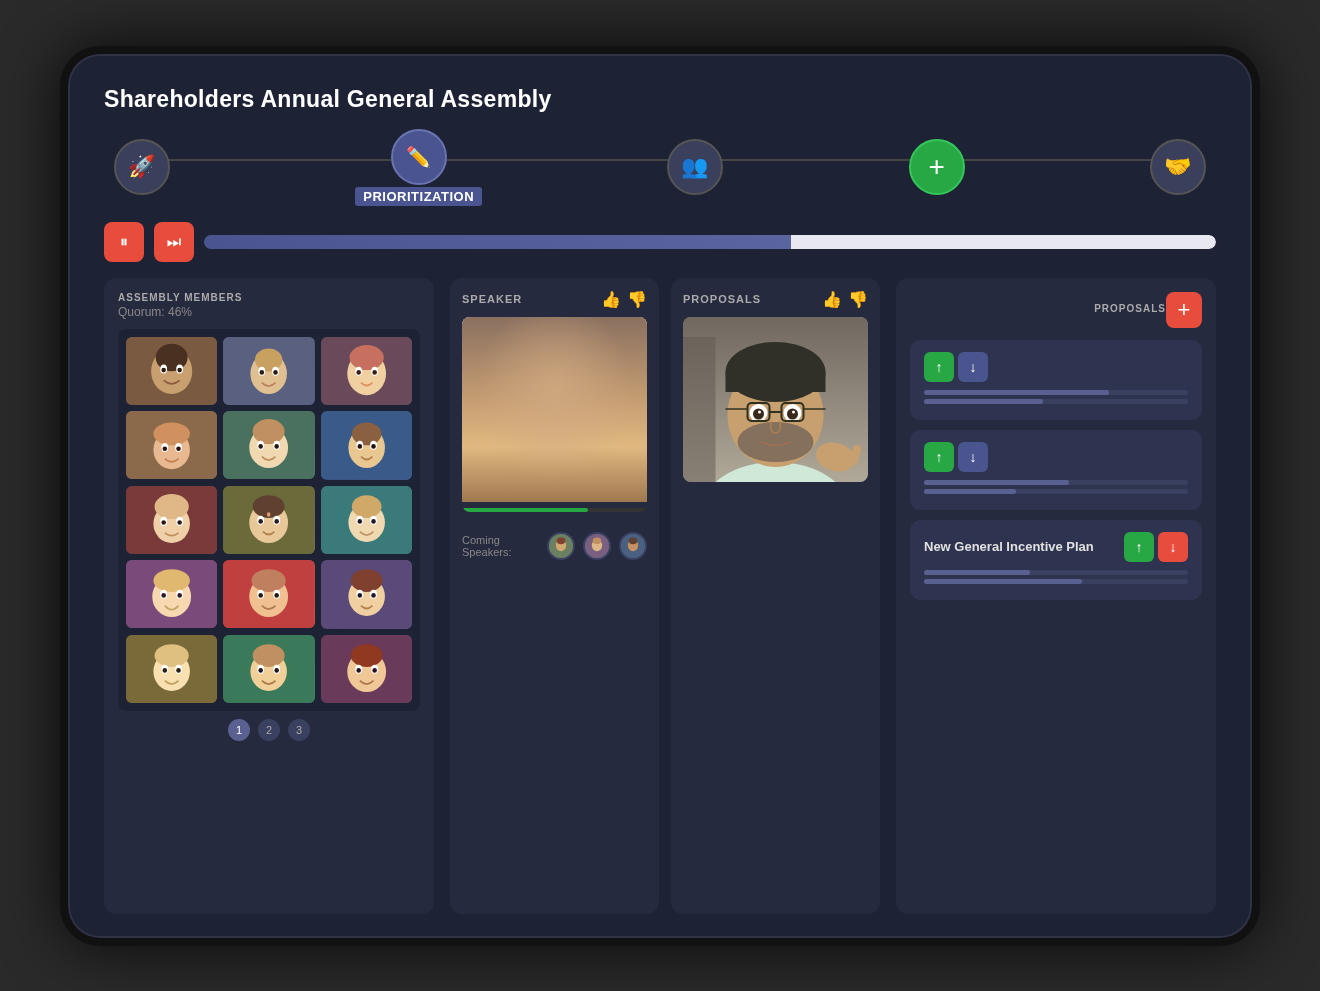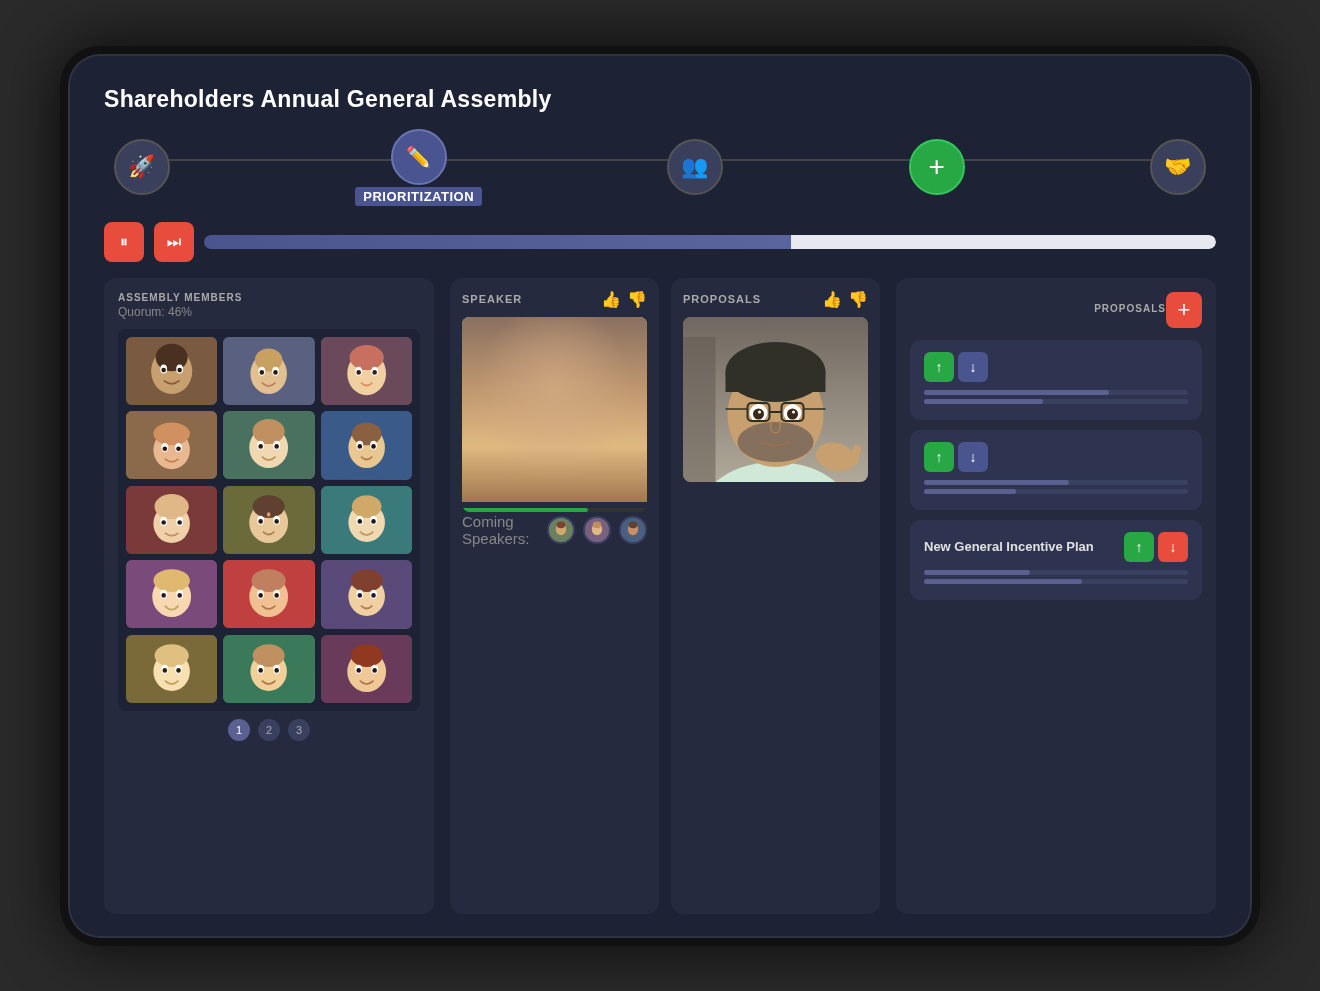--- a/index.html
+++ b/index.html
@@ -298,22 +298,22 @@
     .video-progress-fill {
       height: 100%;
       background: #28a745;
       border-radius: 2px;
       width: 68%;
     }
     .coming-speakers-row {
       display: flex;
       align-items: center;
       gap: 8px;
-      margin-top: 1px;
-      font-size: 15px;
+      margin-top: 20px;
+      font-size: 11px;
       color: #888;
     }
     .coming-speaker-avatar {
       width: 28px;
       height: 28px;
       border-radius: 50%;
       background: #5a6080;
       display: flex;
       align-items: center;
       justify-content: center;

